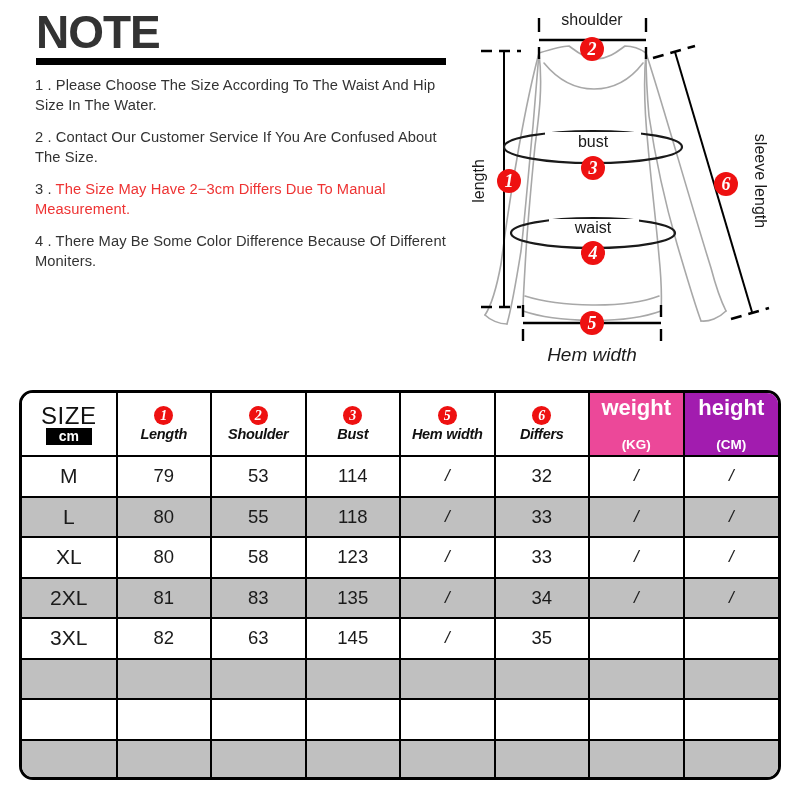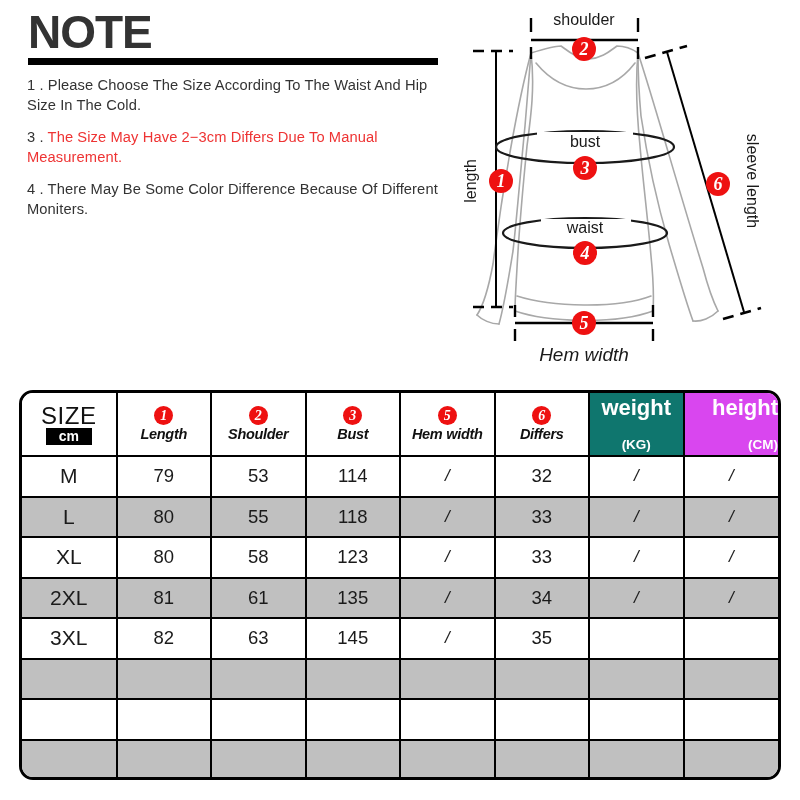--- a/index.html
+++ b/index.html
@@ -12,21 +12,21 @@
     height: 800px;
     font-family: "Liberation Sans", sans-serif;
     color: #222222;
     overflow: hidden;
     position: relative;
   }
 
   
   #top-section {
     position: absolute;
-    left: 0; top: 0;
+    left: 8px; top: 0;
     width: 708px; height: 385px;
   }
 
   
   #note-panel {
     position: absolute;
     left: 27px; top: 8px;
     width: 425px;
   }
   #note-title {
@@ -170,22 +170,22 @@
   }
   .fillbox {
     width: 100%;
     height: 100%;
     display: flex;
     flex-direction: column;
     align-items: center;
     justify-content: center;
     box-sizing: border-box;
   }
-  .fillbox.red { background: #0f766e; }
-  .fillbox.blue { background: #d946ef; align-items: flex-end; }
+  .fillbox.red { background: #ec4899; }
+  .fillbox.blue { background: #a21caf; }
   .fillbox .big {
     font-family: "Liberation Sans", sans-serif;
     font-weight: bold;
     font-size: 22px;
     line-height: 23px;
     color: #ffffff;
   }
   .fillbox .small {
     font-family: "Liberation Sans", sans-serif;
     font-weight: bold;
@@ -208,21 +208,22 @@
 </style>
 </head>
 <body>
 
 <div id="top-section">
 
   <div id="note-panel">
     <div id="note-title">NOTE</div>
     <div id="note-rule"></div>
     <div id="note-list">
-        <p class="note-item"><span class="num">1 .</span><span> Please Choose The Size According To The Waist And Hip Size In The Cold.</span></p>
+        <p class="note-item"><span class="num">1 .</span><span> Please Choose The Size According To The Waist And Hip Size In The Water.</span></p>
+        <p class="note-item"><span class="num">2 .</span><span> Contact Our Customer Service If You Are Confused About The Size.</span></p>
         <p class="note-item red"><span class="num">3 .</span><span> The Size May Have </span><b>2−3cm</b><span> Differs Due To Manual Measurement.</span></p>
         <p class="note-item"><span class="num">4 .</span><span> There May Be Some Color Difference Because Of Different Moniters.</span></p>
       </div>
   </div>
 
   <div id="garment-diagram">
     <svg width="345" height="372" viewBox="0 0 345 372" xmlns="http://www.w3.org/2000/svg">
 
       <g fill="none" stroke="#a8a8a8" stroke-width="1.6" stroke-linecap="round" stroke-linejoin="round">
 
@@ -392,21 +393,21 @@
           <td class="cell">58</td>
           <td class="cell">123</td>
           <td class="cell slash">/</td>
           <td class="cell">33</td>
           <td class="cell slash">/</td>
           <td class="cell slash">/</td>
         </tr>
         <tr class="shaded">
           <td class="cell sizecol">2XL</td>
           <td class="cell">81</td>
-          <td class="cell">61</td>
+          <td class="cell">83</td>
           <td class="cell">135</td>
           <td class="cell slash">/</td>
           <td class="cell">34</td>
           <td class="cell slash">/</td>
           <td class="cell slash">/</td>
         </tr>
         <tr>
           <td class="cell sizecol">3XL</td>
           <td class="cell">82</td>
           <td class="cell">63</td>

